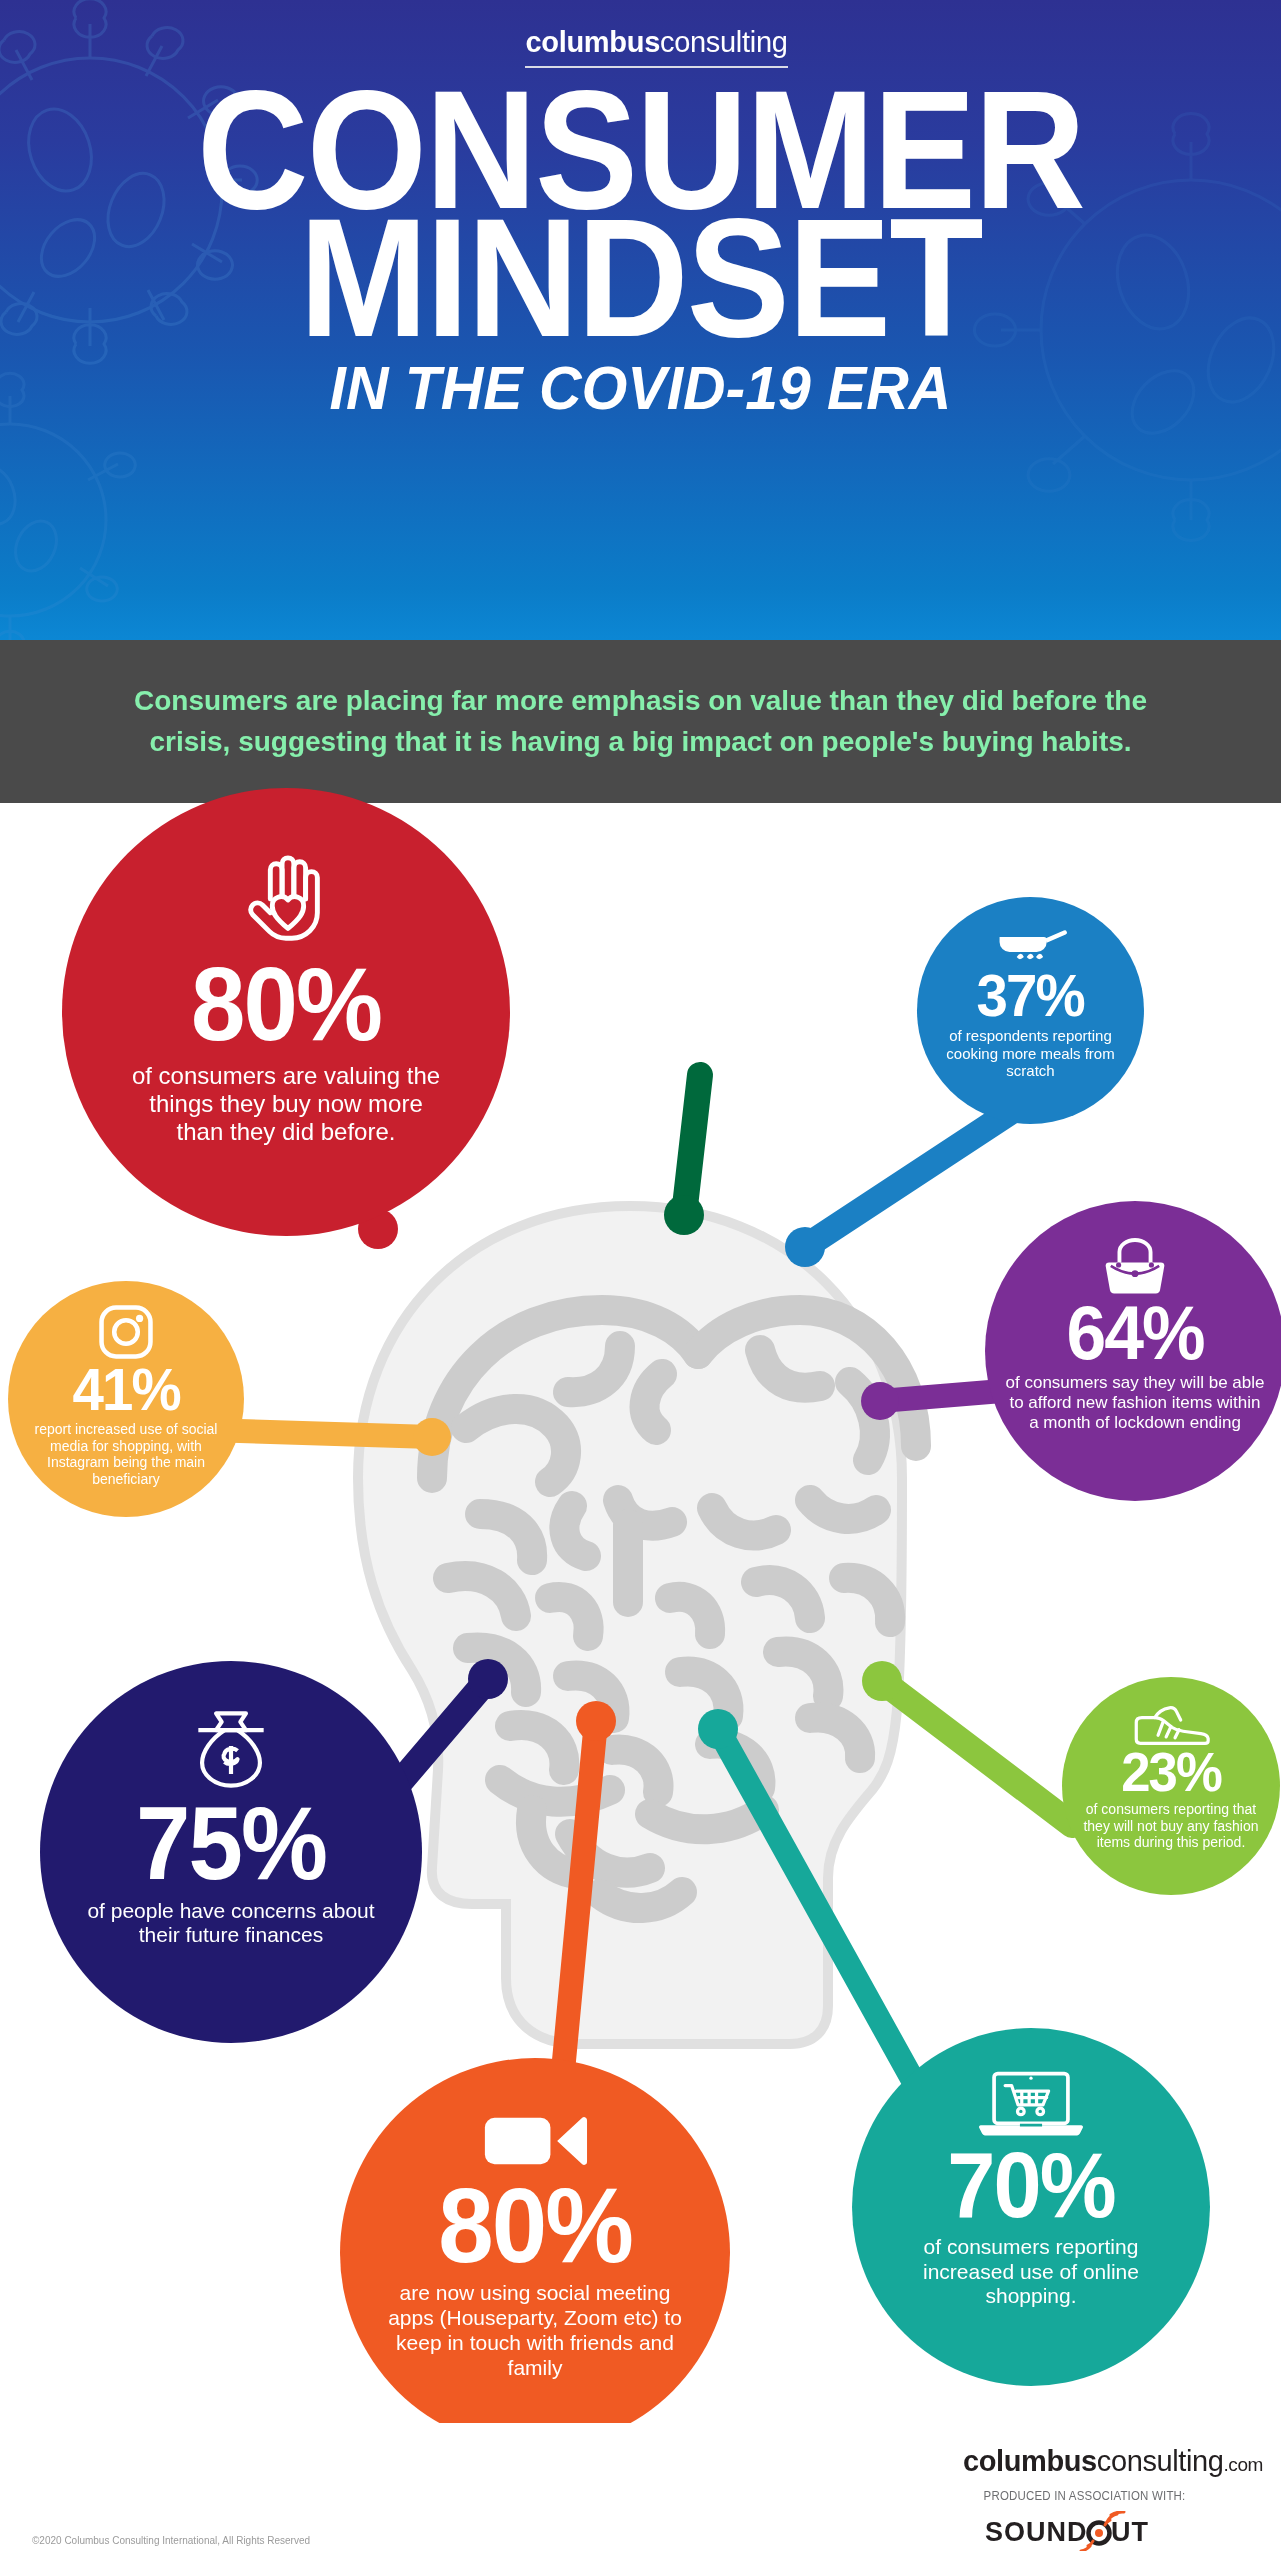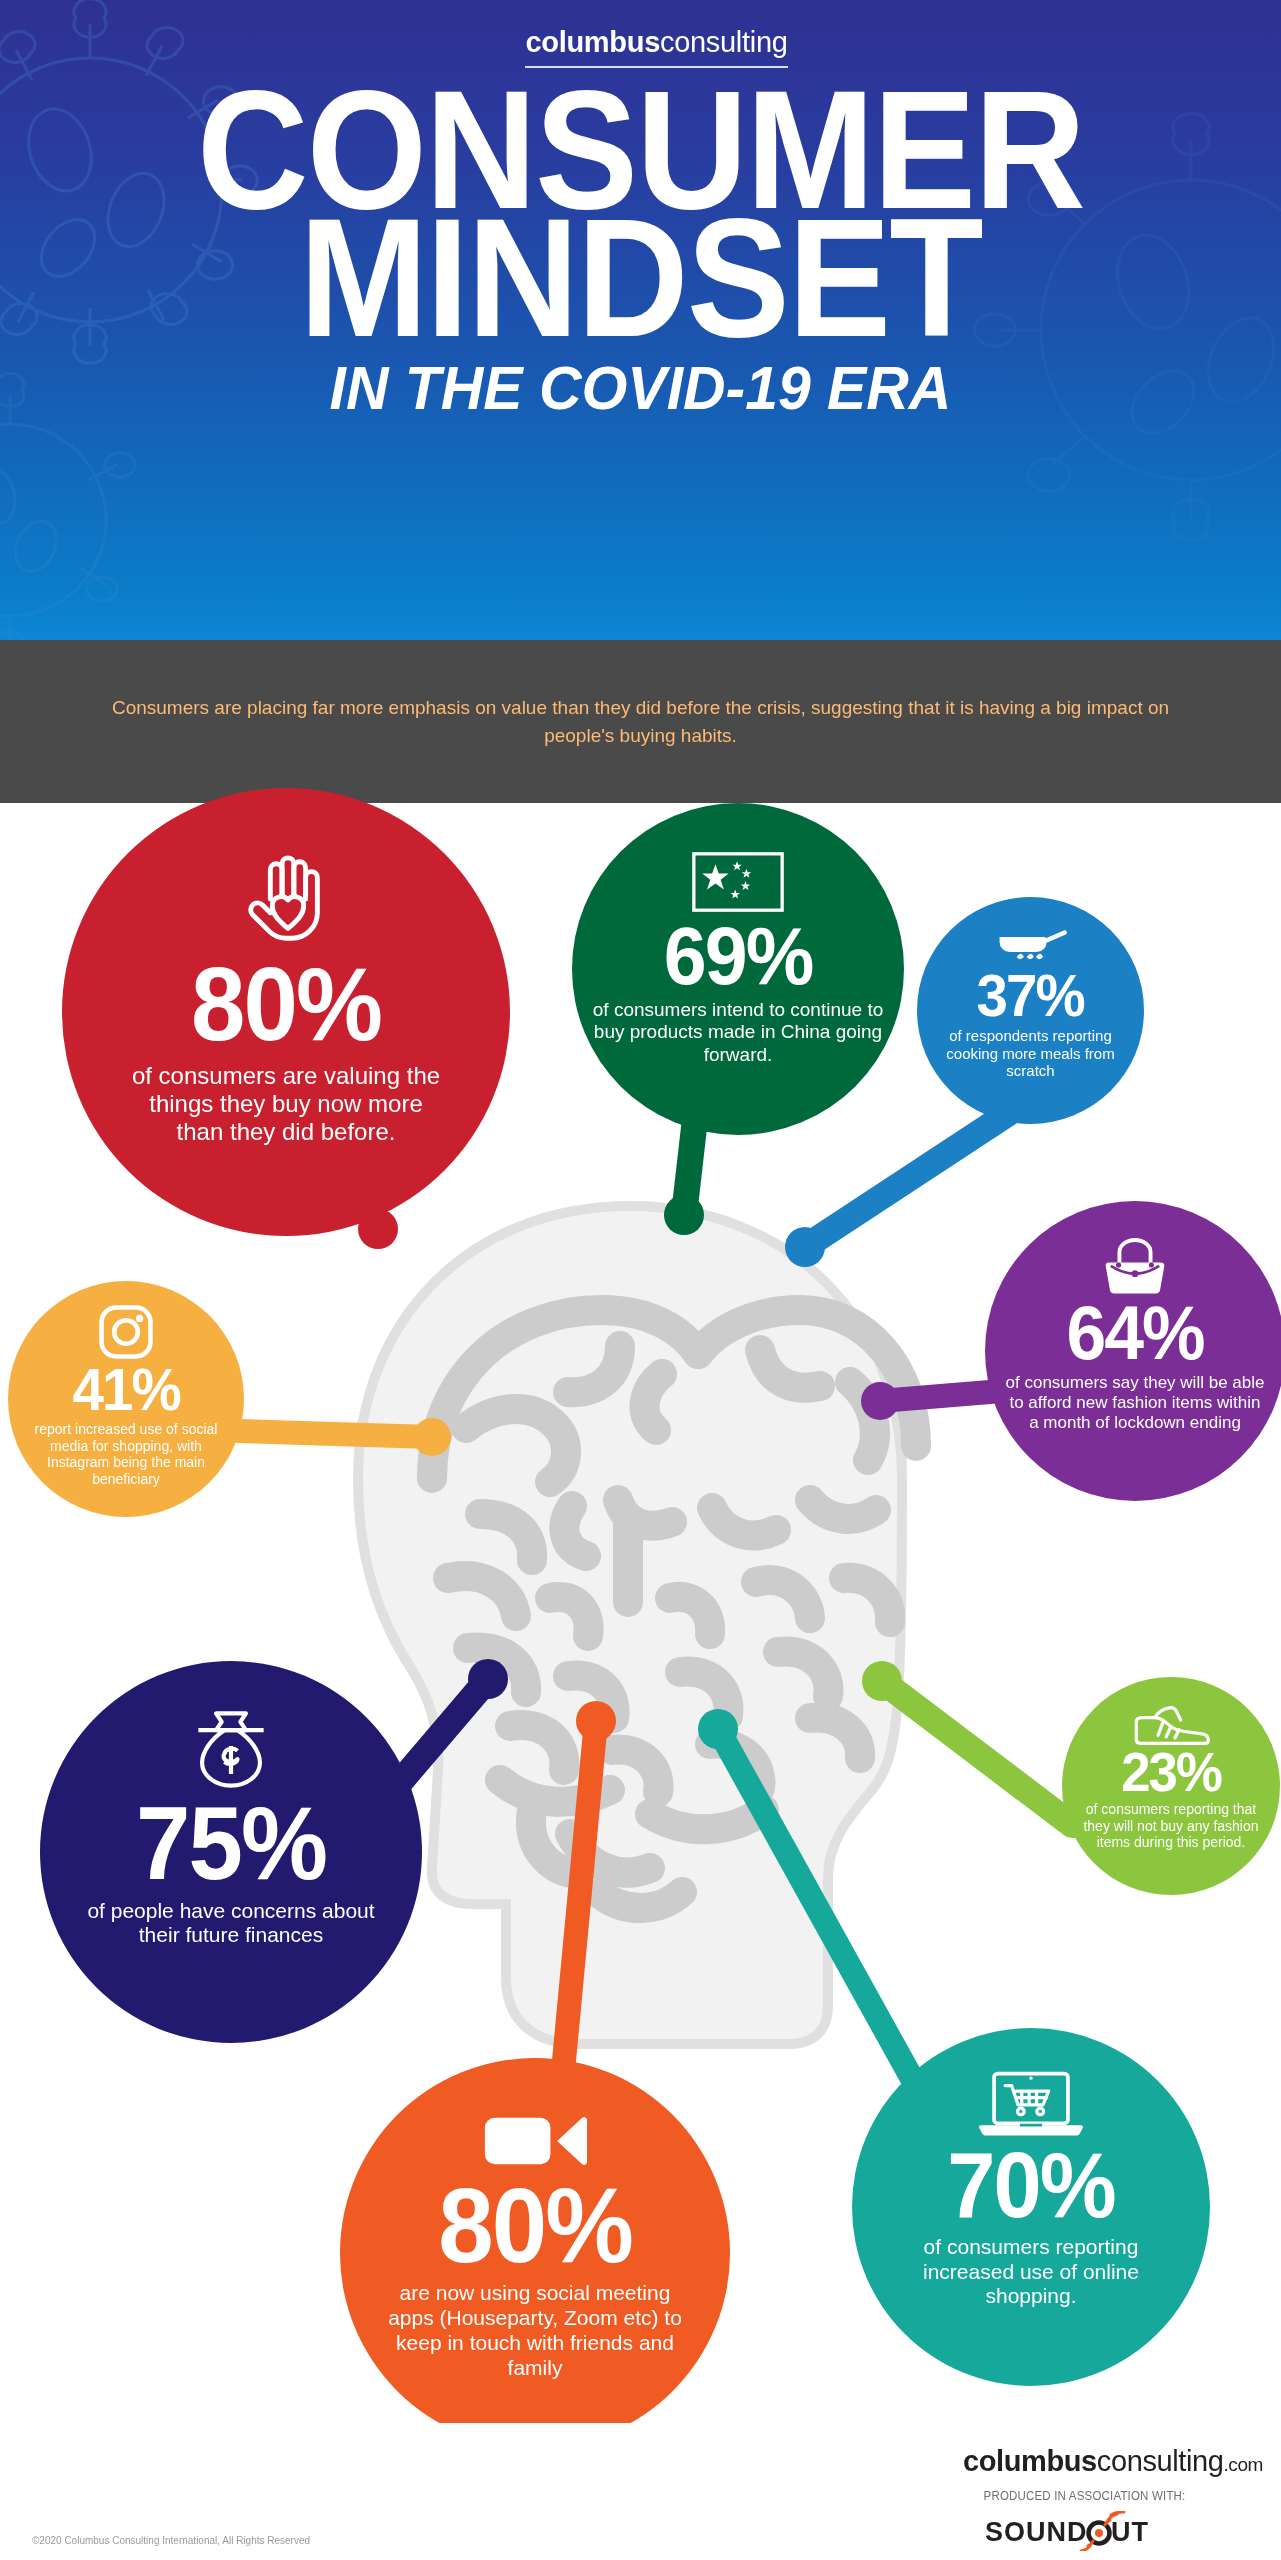--- a/index.html
+++ b/index.html
@@ -94,26 +94,26 @@
     left: 0; top: 640px;
     width: 1281px;
     height: 163px;
     background: #4a4a4a;
     display: flex;
     align-items: center;
     justify-content: center;
     z-index: 3;
   }
   .subtitle-text {
-    color: #fdba74;
-    font-size: 19px;
+    color: #86efac;
+    font-size: 28px;
     line-height: 1.45;
     text-align: center;
     max-width: 1060px;
-    font-weight: 400;
+    font-weight: 700;
   }
 
   
   .body-area {
     position: absolute;
     left: 0; top: 803px;
     width: 1281px;
     height: 1620px;
     background: #ffffff;
     padding-left: 28px;
@@ -368,32 +368,20 @@
           <path d="M46 44 V12 a6 6 0 0 1 12 0 V44"></path>
           <path d="M58 44 V16 a6 6 0 0 1 12 0 V48"></path>
           <path d="M70 48 V26 a6 6 0 0 1 12 0 V62 a26 26 0 0 1 -26 26 H50 a24 24 0 0 1 -17 -7 L16 64 a7 7 0 0 1 10 -10 l8 8"></path>
           <path d="M52 78 C40 68 36 62 36 55 a9 9 0 0 1 16 -6 a9 9 0 0 1 16 6 c0 7 -4 13 -16 23 Z"></path>
         </g>
       </svg>
       <div class="stat-pct" style="font-size:104px;margin-top:8px">80%</div>
       <div class="stat-desc" style="font-size:24px;margin-top:10px;max-width:320px">of consumers are valuing the things they buy now more than they did before.</div>
     </div>
 
-    <div class="stat-circle" id="c-green">
-      <svg class="stat-icon" width="94" height="62" viewBox="0 0 100 66" style="margin-top:48px">
-        <rect x="3" y="3" width="94" height="60" fill="none" stroke="#ffffff" stroke-width="3.5"></rect>
-        <polygon fill="#ffffff" points="26,14 29.5,24 40,24 31.5,30.5 35,41 26,34.5 17,41 20.5,30.5 12,24 22.5,24"></polygon>
-        <polygon fill="#ffffff" points="49,11 50.3,14.6 54,14.6 51,17 52.2,20.6 49,18.4 45.8,20.6 47,17 44,14.6 47.7,14.6"></polygon>
-        <polygon fill="#ffffff" points="59,19 60.3,22.6 64,22.6 61,25 62.2,28.6 59,26.4 55.8,28.6 57,25 54,22.6 57.7,22.6"></polygon>
-        <polygon fill="#ffffff" points="58,32 59.3,35.6 63,35.6 60,38 61.2,41.6 58,39.4 54.8,41.6 56,38 53,35.6 56.7,35.6"></polygon>
-        <polygon fill="#ffffff" points="47,41 48.3,44.6 52,44.6 49,47 50.2,50.6 47,48.4 43.8,50.6 45,47 42,44.6 45.7,44.6"></polygon>
-      </svg>
-      <div class="stat-pct" style="font-size:82px;margin-top:6px">69%</div>
-      <div class="stat-desc" style="font-size:19px;margin-top:6px;max-width:292px">of consumers intend to continue to buy products made in China going forward.</div>
-    </div>
 
     <div class="stat-circle" id="c-blue">
       <svg class="stat-icon" width="72" height="40" viewBox="0 0 100 56" style="margin-top:30px">
         <path fill="#ffffff" d="M6 14 h62 a4 4 0 0 1 4 4 v3 a14 14 0 0 1 -14 14 H20 A14 14 0 0 1 6 21 Z"></path>
         <path fill="#ffffff" d="M70 16 L96 5 a3 3 0 0 1 2.5 5.5 L72 22 Z"></path>
         <path fill="#ffffff" d="M30 42 q6 -9 10 0 q-6 6 -10 0 Z M44 42 q6 -9 10 0 q-6 6 -10 0 Z M57 42 q6 -9 10 0 q-6 6 -10 0 Z"></path>
       </svg>
       <div class="stat-pct" style="font-size:60px;margin-top:2px">37%</div>
       <div class="stat-desc" style="font-size:15px;margin-top:4px;max-width:200px">of respondents reporting cooking more meals from scratch</div>
     </div>

